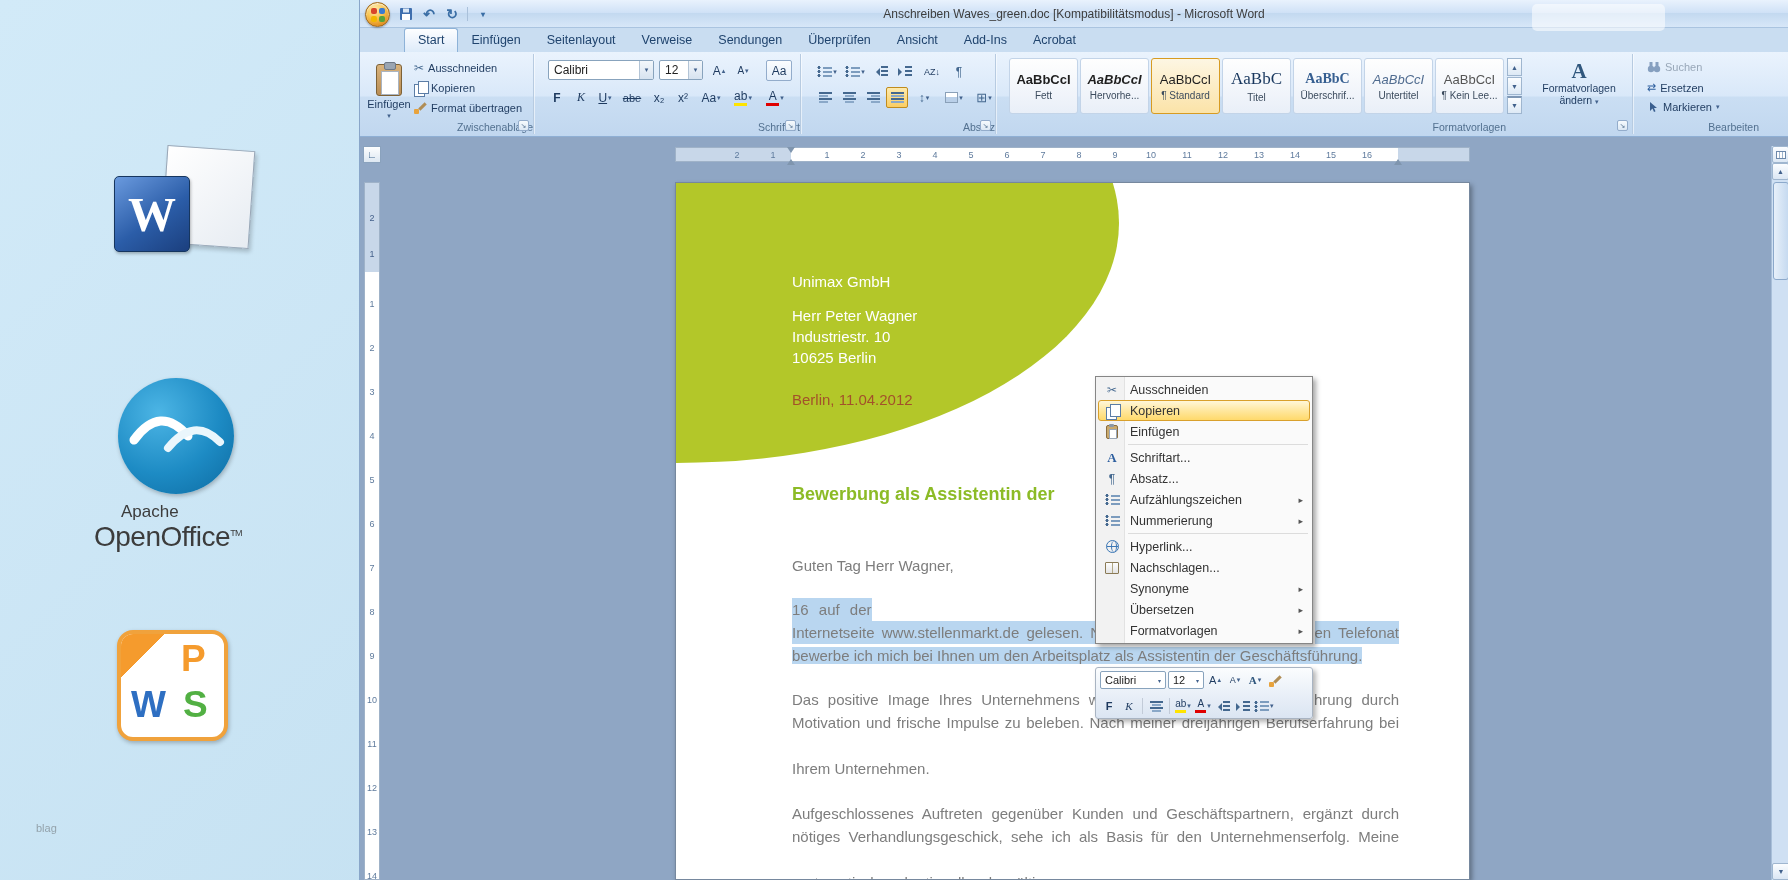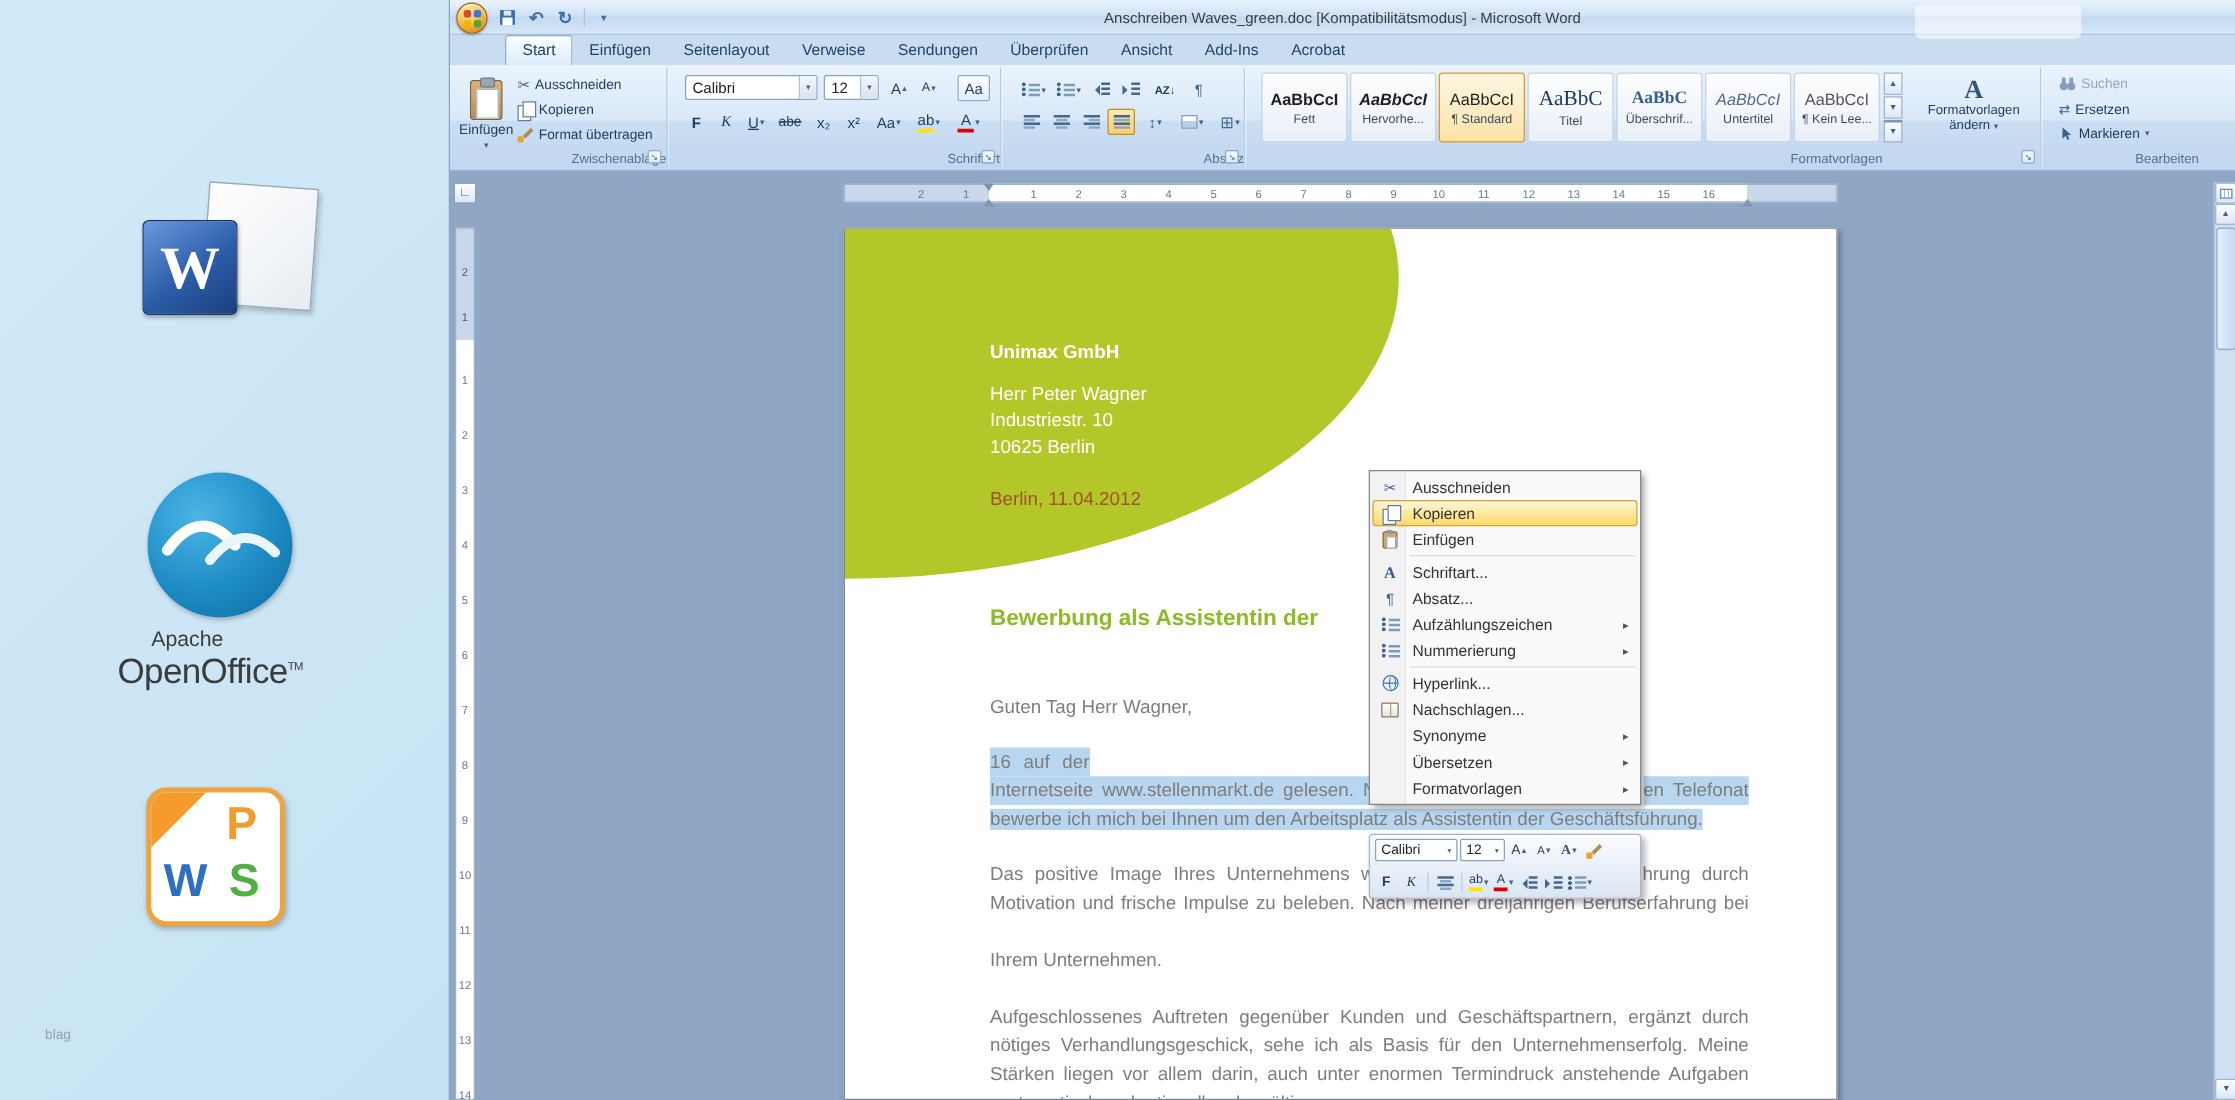--- a/index.html
+++ b/index.html
@@ -98,21 +98,21 @@
   .hband{position:absolute;top:1px;height:15px}
   .hnum{display:inline-block;width:36px;text-align:center;font-size:9px;color:#5f7b9d;line-height:15px}
   .marker{position:absolute}
   #vruler{position:absolute;left:3px;top:26px;width:18px;bottom:0}
   .vband{position:absolute;left:1px;width:16px}
   .vnum{display:block;height:44px;text-align:center;font-size:9px;color:#5f7b9d}
   .vnum2{display:block;height:36px;text-align:center;font-size:9px;color:#44608a;line-height:36px}
   
   #page{position:absolute;left:315px;top:45px;width:795px;height:698px;background:#fff;border:1px solid #76880; border:1px solid #76889e;box-shadow:2px 3px 5px rgba(0,0,0,.35);overflow:hidden}
   .wave{position:absolute;left:-443px;top:-200px;width:886px;height:480px;border-radius:50%}
-  .ph-company{position:absolute;left:116px;top:90px;font-size:15px;font-weight:bold;color:#fff}
+  .ph-company{position:absolute;left:116px;top:90px;font-size:15px;font-weight:normal;color:#fff}
   .ph-line{position:absolute;left:116px;font-size:15px;color:#fff}
   .ph-date{position:absolute;left:116px;top:208px;font-size:15px}
   .ph-heading{position:absolute;left:116px;top:301px;font-size:18px;font-weight:bold}
   .ptext{position:absolute;left:116px;width:607px;height:23px;font-size:15px;line-height:23px;color:#7d7d7d;white-space:nowrap}
   .jl{white-space:normal;text-align:justify;text-align-last:justify}
   .frag{display:flex;justify-content:space-between}
   .sel{background:#b9d6f0}
   
   #ctx{position:absolute;left:735px;top:239px;width:218px;background:linear-gradient(to right,#f2f2f2 0,#f2f2f2 28px,#e2e2e2 28px,#e2e2e2 29px,#fafafa 29px);border:1px solid #868686;box-shadow:3px 3px 5px rgba(0,0,0,.35);padding:2px;z-index:30}
   .mi{display:flex;align-items:center;height:21px;font-size:12.5px;color:#333;padding:0 6px 0 0;position:relative;border:1px solid transparent}
@@ -313,21 +313,21 @@
           <span class="sbtn20" style="width:26px">
               <span class="ic-bul"></span>
               <span class="mini-arrow">▾</span>
             </span>
           <span class="sbtn20">
               <span class="ic-ind dec"></span>
             </span>
           <span class="sbtn20">
               <span class="ic-ind inc"></span>
             </span>
-          <span class="sbtn20" style="width:28px;font-size:9px;font-weight:bold">
+          <span class="sbtn20" style="width:28px;font-size:9px;font-weight:normal">
               <span>AZ↓</span>
             </span>
           <span class="sbtn20">
               <span class="gi">¶</span>
             </span>
         </div>
         <div class="rbtn" style="left:8px;top:33px;gap:2px">
           <span class="sbtn20">
               <span class="ic-al"></span>
             </span>
@@ -524,21 +524,20 @@
 
         <div class="ptext frag" style="top:505px;word-spacing:5px">
           <span>Das positive Image Ihres Unternehmens wech</span>
           <span>hrung durch</span>
         </div>
         <div class="ptext jl" style="top:528px">Motivation und frische Impulse zu beleben. Nach meiner dreijährigen Berufserfahrung bei</div>
         <div class="ptext jl" style="top:619px">Aufgeschlossenes Auftreten gegenüber Kunden und Geschäftspartnern, ergänzt durch</div>
 
         <div class="ptext" style="top:574px">Ihrem Unternehmen.</div>
         <div class="ptext jl" style="top:642px">nötiges Verhandlungsgeschick, sehe ich als Basis für den Unternehmenserfolg. Meine</div>
-        <div class="ptext jl" style="top:665px">Stärken liegen vor allem darin, auch unter enormen Termindruck anstehende Aufgaben</div>
         <div class="ptext" style="top:688px">systematisch und rationell zu bewältigen.</div>
       </div>
 
       <div id="ctx">
         <div class="mi">
           <span class="mi-ic">
               <span class="gi">✂</span>
             </span>
           <span class="mi-label">Ausschneiden</span>
         </div>

